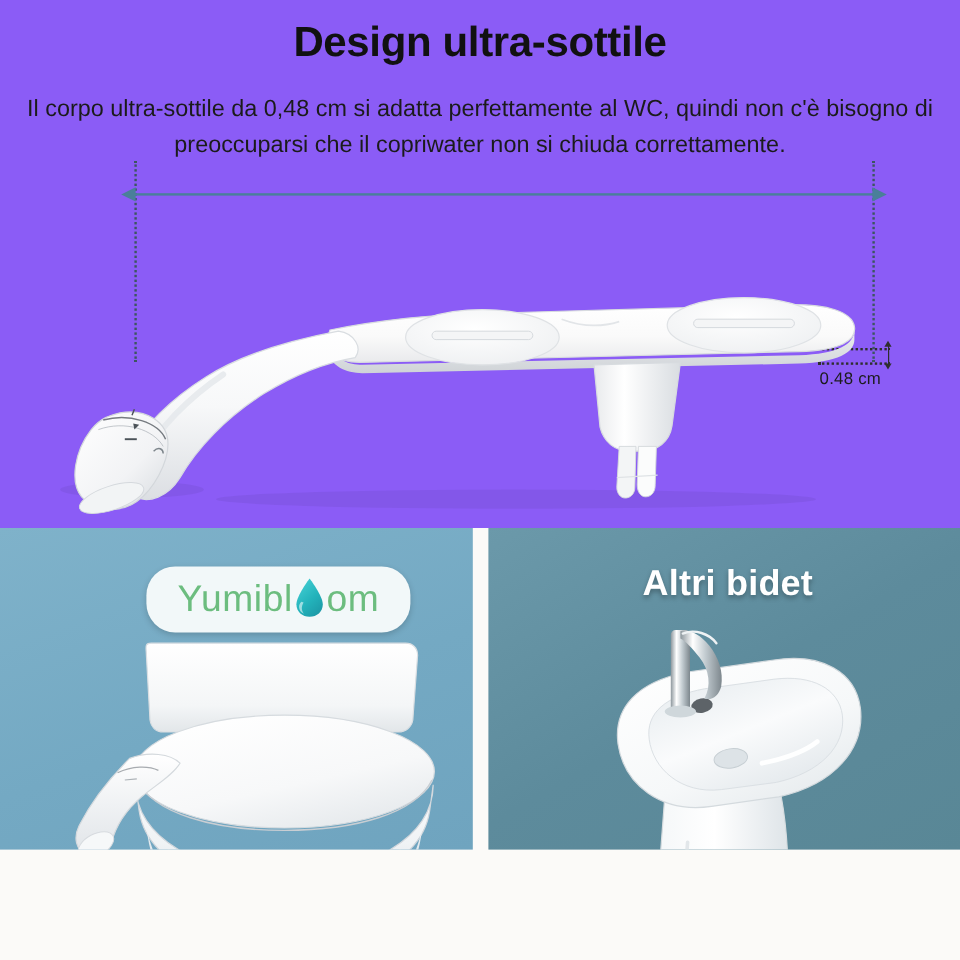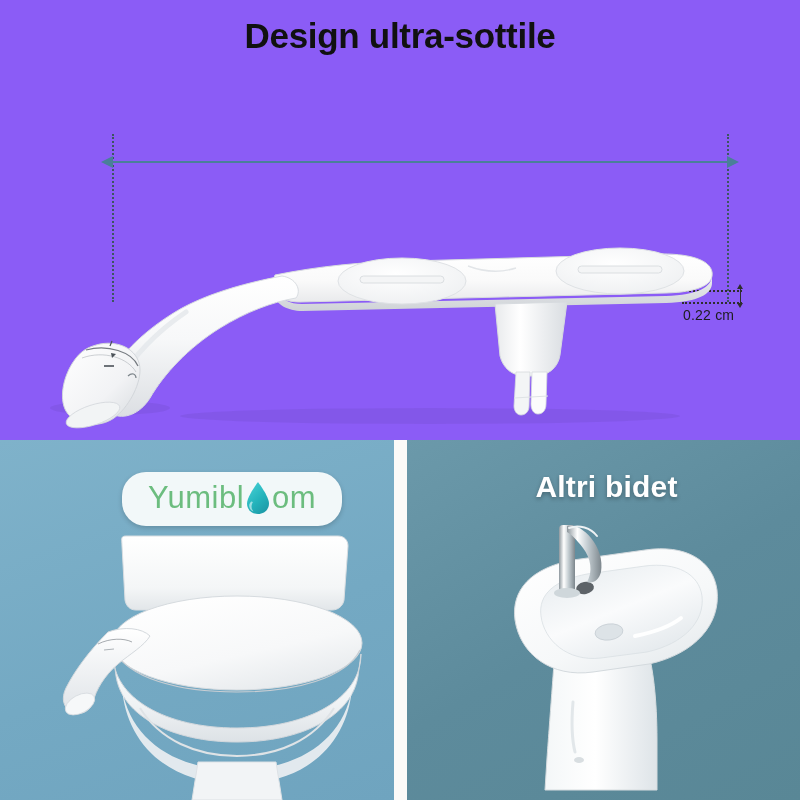--- a/index.html
+++ b/index.html
@@ -107,21 +107,21 @@
   
   .product { position: absolute; left: 0; top: 180px; width: 800px; height: 250px; }
 
   
   .panels {
     position: absolute;
     left: 0; top: 440px;
     width: 800px; height: 360px;
     display: flex;
   }
-  .panel { position: relative; height: 360px; overflow: hidden; }
+  .panel { position: relative; height: 268px; overflow: hidden; }
   .panel-left {
     width: 400px;
     background: linear-gradient(160deg, #7fb2ca 0%, #74a9c3 55%, #6fa4bf 100%);
   }
   .panel-right {
     width: 400px;
     background: linear-gradient(150deg, #6b99aa 0%, #5d8b9c 50%, #598796 100%);
     margin-left: 13px;
   }
 
@@ -167,33 +167,34 @@
 </style>
 </head>
 <body>
 
 <div id="page">
 
   <div class="top-section">
 
     <div class="headline">Design ultra-sottile</div>
 
+    <div class="subcopy">Il corpo ultra-sottile da 0,48 cm si adatta perfettamente al WC, quindi non c'è bisogno di preoccuparsi che il copriwater non si chiuda correttamente.</div>
 
     <div class="guide-line guide-left"></div>
     <div class="guide-line guide-right"></div>
 
     <div class="width-arrow">
       <span class="arrow-head left"></span>
       <span class="arrow-head right"></span>
     </div>
 
     <div class="thick-top-line"></div>
     <div class="thick-bot-line"></div>
     <div class="thick-arrow"></div>
-    <div class="thickness-label">0.22 cm</div>
+    <div class="thickness-label">0.48 cm</div>
 
     <svg class="product" viewBox="0 0 800 250">
       <defs>
         <linearGradient id="bodyTop" x1="0" y1="0" x2="0" y2="1">
           <stop offset="0%" stop-color="#ffffff"></stop>
           <stop offset="55%" stop-color="#fafafa"></stop>
           <stop offset="100%" stop-color="#e9eaec"></stop>
         </linearGradient>
         <linearGradient id="bodyEdge" x1="0" y1="0" x2="0" y2="1">
           <stop offset="0%" stop-color="#eceef0"></stop>

